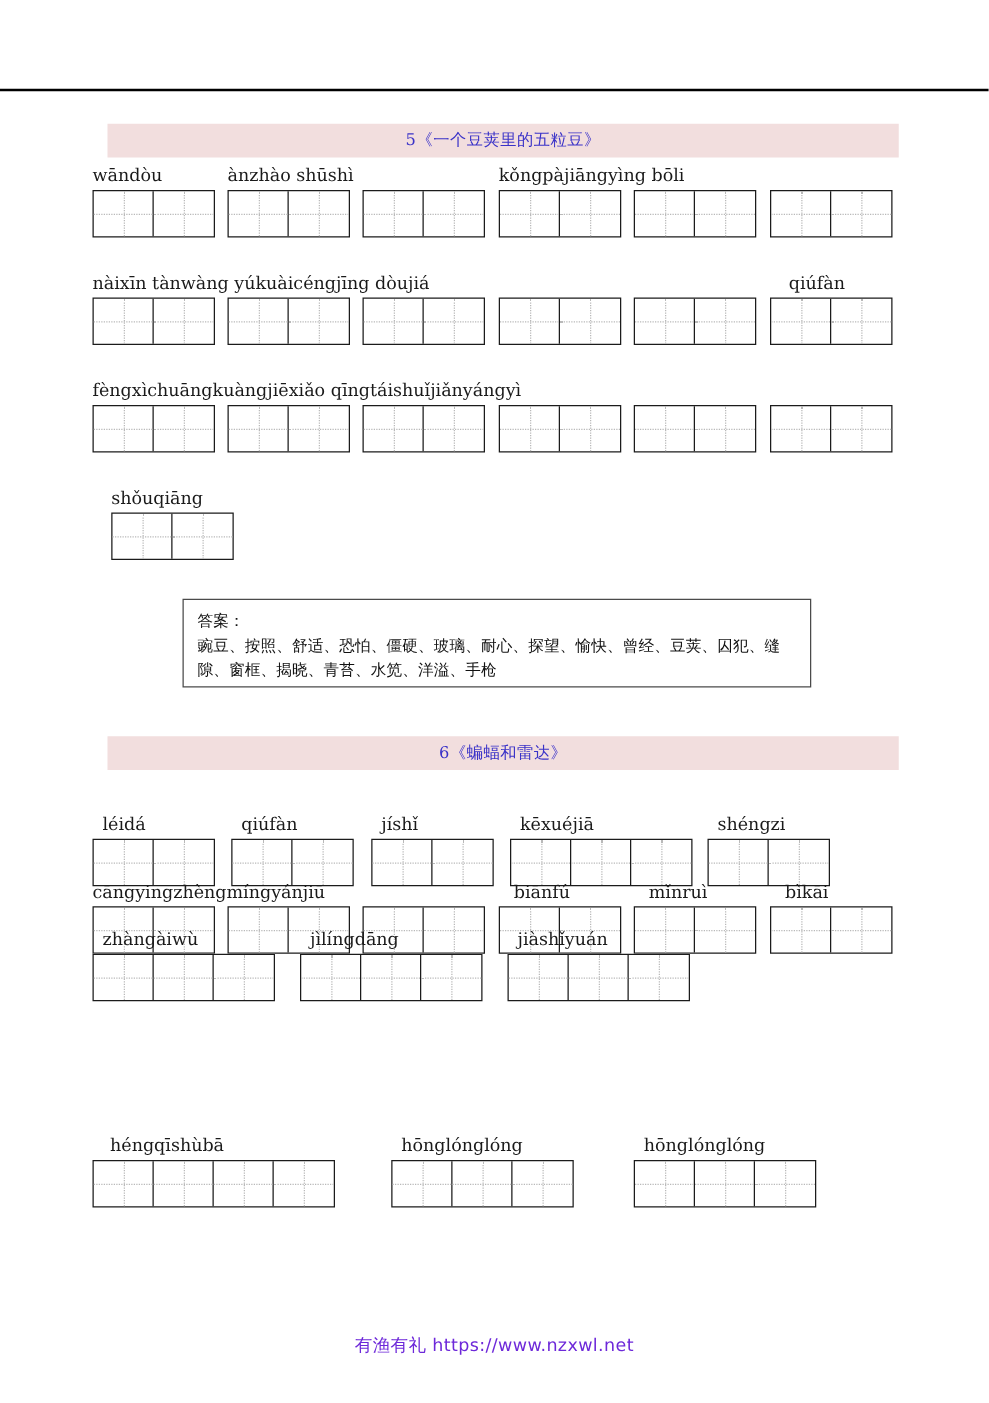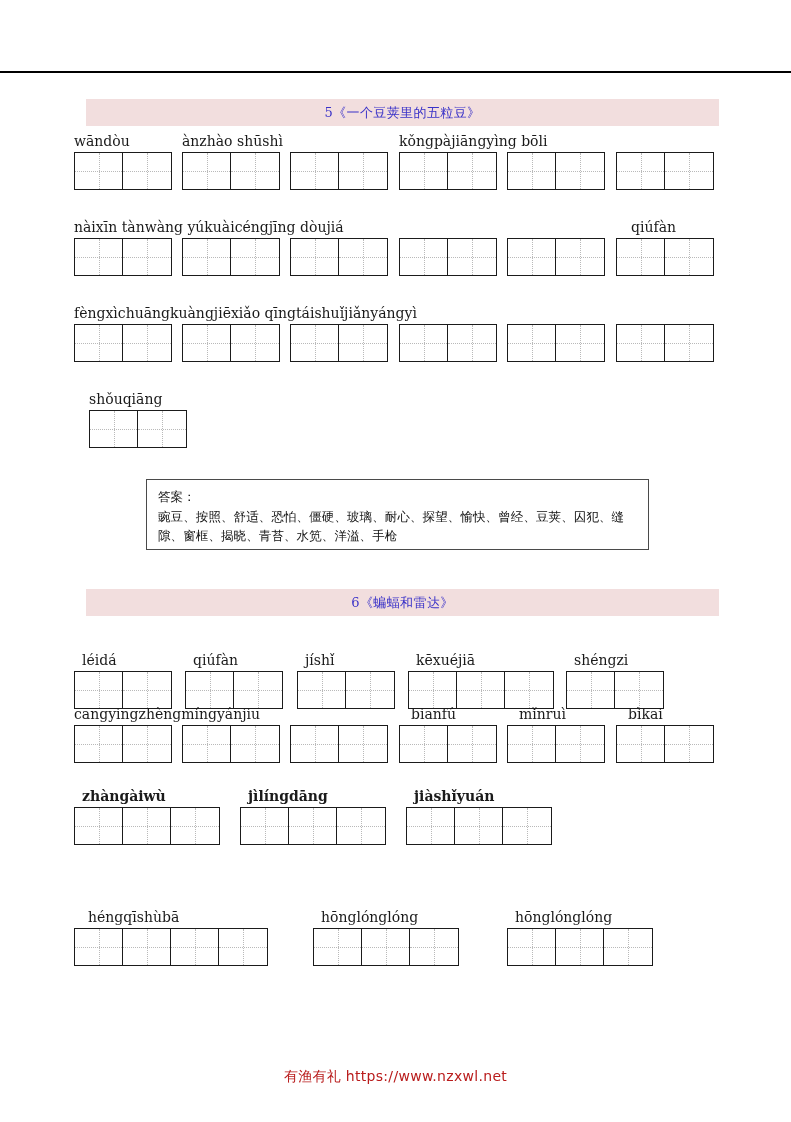--- a/index.html
+++ b/index.html
@@ -131,21 +131,21 @@
 
   
   .footer {
     position: absolute;
     left: 0;
     top: 1068px;
     width: 791px;
     text-align: center;
     font-family: "DejaVu Sans", "Liberation Sans", sans-serif;
     font-size: 14px;
-    color: #b91c1c;
+    color: #6d28d9;
     letter-spacing: 0.3px;
   }
 </style>
 </head>
 <body>
 
 <div class="page">
 
   <div class="top-rule"></div>
 
@@ -375,21 +375,21 @@
         </div>
       </div>
       <div class="group" style="left: 616px;">
         <div class="pinyin" style="margin-left: 12px;">bìkāi</div>
         <div class="boxes">
           <div class="cell"></div>
           <div class="cell"></div>
         </div>
       </div>
     </div>
-  <div class="row" id="sec6-row2" style="top: 788px; font-weight: bold;">
+  <div class="row" id="sec6-row2" style="top: 744px;">
       <div class="group" style="left: 74px;">
         <div class="pinyin" style="margin-left: 8px;">zhàngàiwù</div>
         <div class="boxes">
           <div class="cell"></div>
           <div class="cell"></div>
           <div class="cell"></div>
         </div>
       </div>
       <div class="group" style="left: 240px;">
         <div class="pinyin" style="margin-left: 8px;">jìlíngdāng</div>

